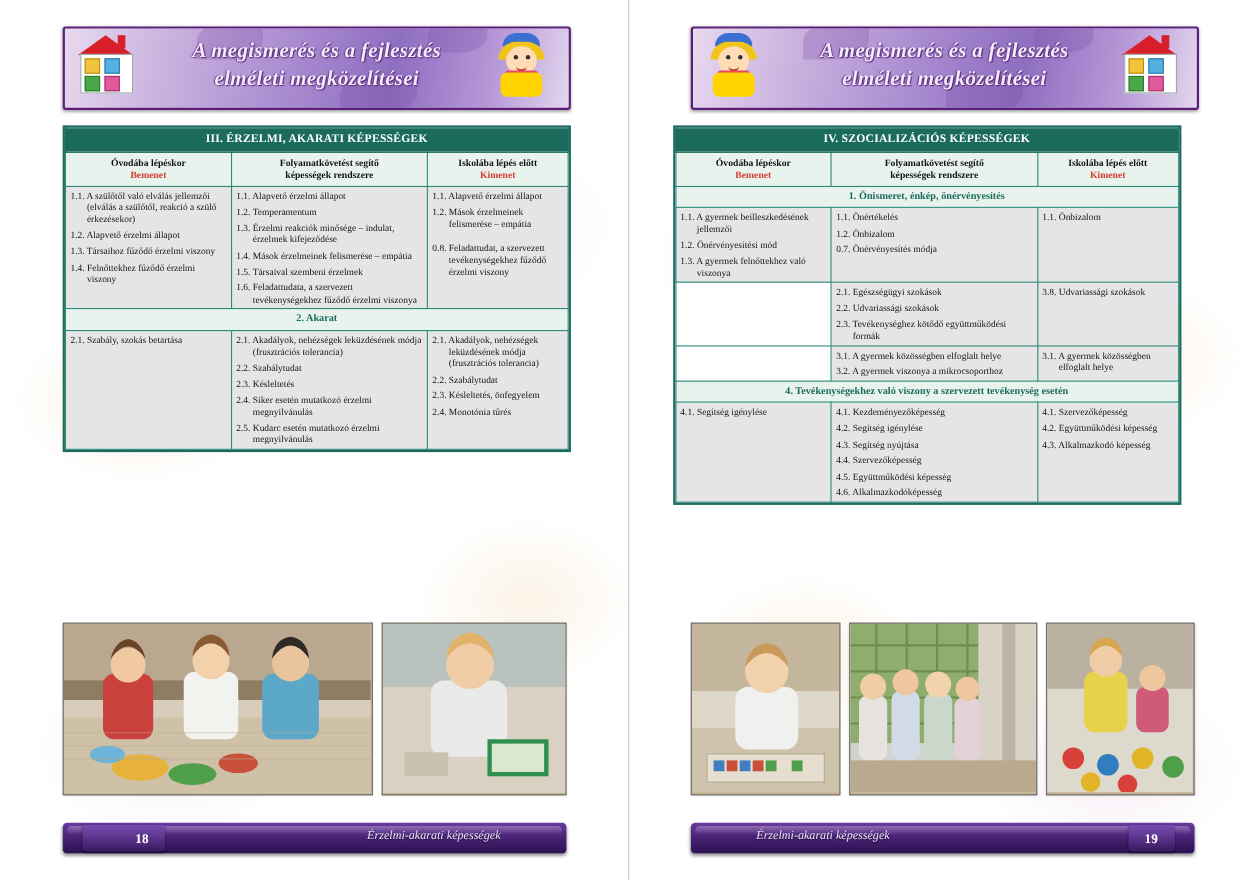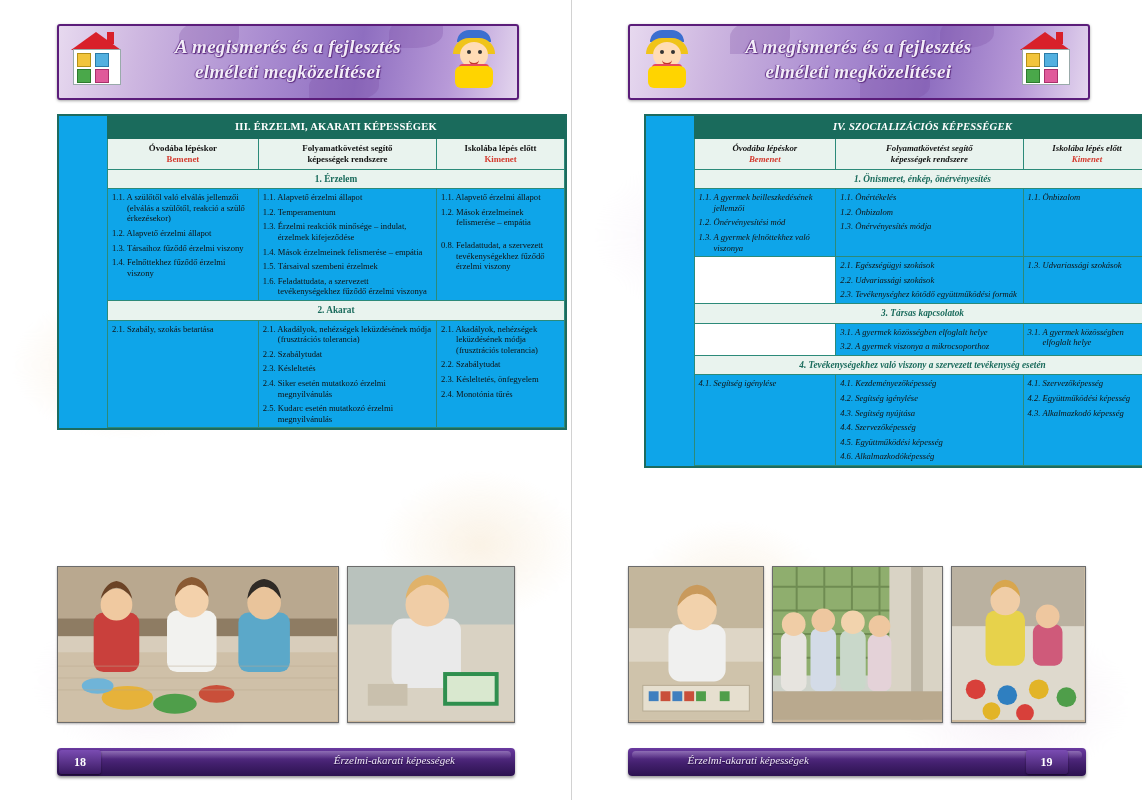--- a/index.html
+++ b/index.html
@@ -55,22 +55,22 @@
   .kid .hat{position:absolute;left:12px;top:0;width:34px;height:12px;background:#3b6fd0;border-radius:17px 17px 0 0;}
   .kid .hair{position:absolute;left:8px;top:8px;width:42px;height:16px;background:#f0c419;border-radius:21px 21px 0 0;}
   .kid .face{position:absolute;left:15px;top:12px;width:28px;height:26px;background:#ffdcb5;border-radius:50%;}
   .kid .eye{position:absolute;top:20px;width:4px;height:4px;background:#333;border-radius:50%;}
   .kid .eye.l{left:22px;} .kid .eye.r{left:33px;}
   .kid .mouth{position:absolute;left:24px;top:28px;width:10px;height:5px;border-bottom:2px solid #c0392b;border-radius:0 0 10px 10px;}
   .kid .body{position:absolute;left:10px;top:36px;width:38px;height:22px;background:#ffd400;border-radius:6px;}
   .kid .collar{position:absolute;left:14px;top:34px;width:30px;height:7px;background:#e84a5f;border-radius:4px;}
 
   
-  .tbl{position:absolute;left:57px;top:114px;width:458px;border:2px solid #1d6b5f;border-collapse:collapse;background:#0ea5e9;padding-left:48px;}
-  .right .tbl{left:72px;font-style:italic;}
+  .tbl{position:absolute;left:57px;top:114px;width:458px;border:2px solid #1d6b5f;border-collapse:collapse;background:#e5e5e5;}
+  .right .tbl{left:40px;}
   table{border-collapse:collapse;width:100%;table-layout:fixed;}
   td,th{border:1px solid #2c8a79;vertical-align:top;padding:3px 4px;font-size:8.6px;line-height:10.6px;color:#111;font-family:"Liberation Serif", serif;}
   .title-row td{
     background:#1a6b5c;color:#fff;text-align:center;font-weight:bold;font-size:10.6px;
     letter-spacing:.2px;padding:5px 4px;border:1px solid #1a6b5c;
   }
   .head-row td{
     background:#e9f3ee;text-align:center;font-weight:bold;font-size:8.8px;line-height:11px;padding:4px 3px;
   }
   .head-row .sub{display:block;color:#d43b2f;font-weight:bold;}
@@ -107,21 +107,21 @@
   }
   .left .foot-label{right:60px;}
   .right .foot-label{left:60px;}
   .pagenum{
     position:absolute;top:2px;width:42px;height:24px;border-radius:3px;
     background:linear-gradient(180deg,#7a4cb2 0%,#3a1a62 100%);
     color:#fff;font-weight:bold;font-size:12px;font-family:"Liberation Serif", serif;
     display:flex;align-items:center;justify-content:center;
     box-shadow:0 1px 2px rgba(0,0,0,.5);
   }
-  .left .pagenum{left:2px;} .right .pagenum{right:18px;}
+  .left .pagenum{left:18px;padding-left:33px;} .right .pagenum{right:18px;}
   .gutter{position:absolute;left:571px;top:0;width:1px;height:800px;background:#d2d2d2;}
 </style>
 </head>
 <body>
 
 <div class="spread">
 
   <div class="page left">
     <div class="blob b1"></div>
     <div class="blob b2"></div>
@@ -180,23 +180,20 @@
             <td>
               <span>Folyamatkövetést segítő</span><br>
               <span>képességek rendszere</span>
             </td>
             <td>
               <span>Iskolába lépés előtt</span>
               <span class="sub">Kimenet</span>
             </td>
           </tr>
 
-          <tr class="section-row">
-            <td colspan="3">1. Érzelem</td>
-          </tr>
           <tr>
             <td>
               <ul class="cell-list">
                 <li>
                     <span class="t">1.1. A szülőtől való elválás jellemzői (elválás a szülőtől, reakció a szülő érkezésekor)</span>
                   </li>
                 <li>
                     <span class="t">1.2. Alapvető érzelmi állapot</span>
                   </li>
                 <li>
@@ -437,21 +434,21 @@
             </td>
             <td>
               <ul class="cell-list">
                 <li>
                     <span class="t">1.1. Önértékelés</span>
                   </li>
                 <li>
                     <span class="t">1.2. Önbizalom</span>
                   </li>
                 <li>
-                    <span class="t">1.3. Önérvényesítés módja</span>
+                    <span class="t">0.7. Önérvényesítés módja</span>
                   </li>
               </ul>
             </td>
             <td>
               <ul class="cell-list">
                 <li>
                     <span class="t">1.1. Önbizalom</span>
                   </li>
               </ul>
             </td>
@@ -468,29 +465,26 @@
                     <span class="t">2.2. Udvariassági szokások</span>
                   </li>
                 <li>
                     <span class="t">2.3. Tevékenységhez kötődő együttműködési formák</span>
                   </li>
               </ul>
             </td>
             <td>
               <ul class="cell-list">
                 <li>
-                    <span class="t">1.3. Udvariassági szokások</span>
-                  </li>
-              </ul>
-            </td>
-          </tr>
-
-          <tr class="section-row">
-            <td colspan="3">3. Társas kapcsolatok</td>
-          </tr>
+                    <span class="t">3.8. Udvariassági szokások</span>
+                  </li>
+              </ul>
+            </td>
+          </tr>
+
           <tr>
             <td class="empty"></td>
             <td>
               <ul class="cell-list">
                 <li>
                     <span class="t">3.1. A gyermek közösségben elfoglalt helye</span>
                   </li>
                 <li>
                     <span class="t">3.2. A gyermek viszonya a mikrocsoporthoz</span>
                   </li>

